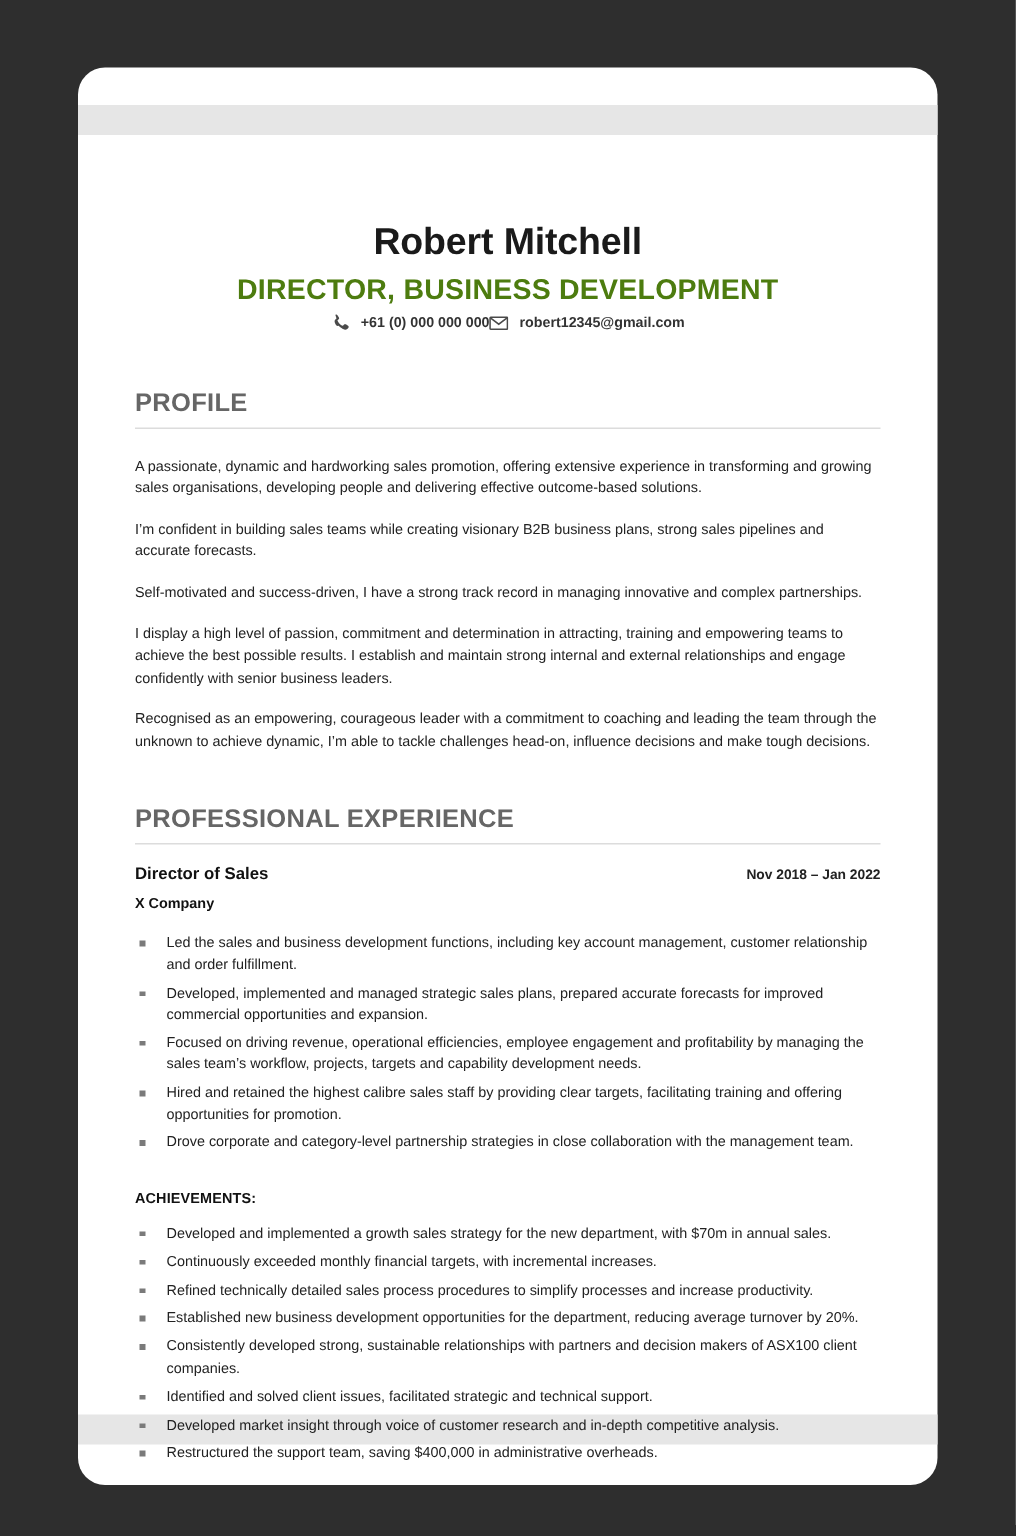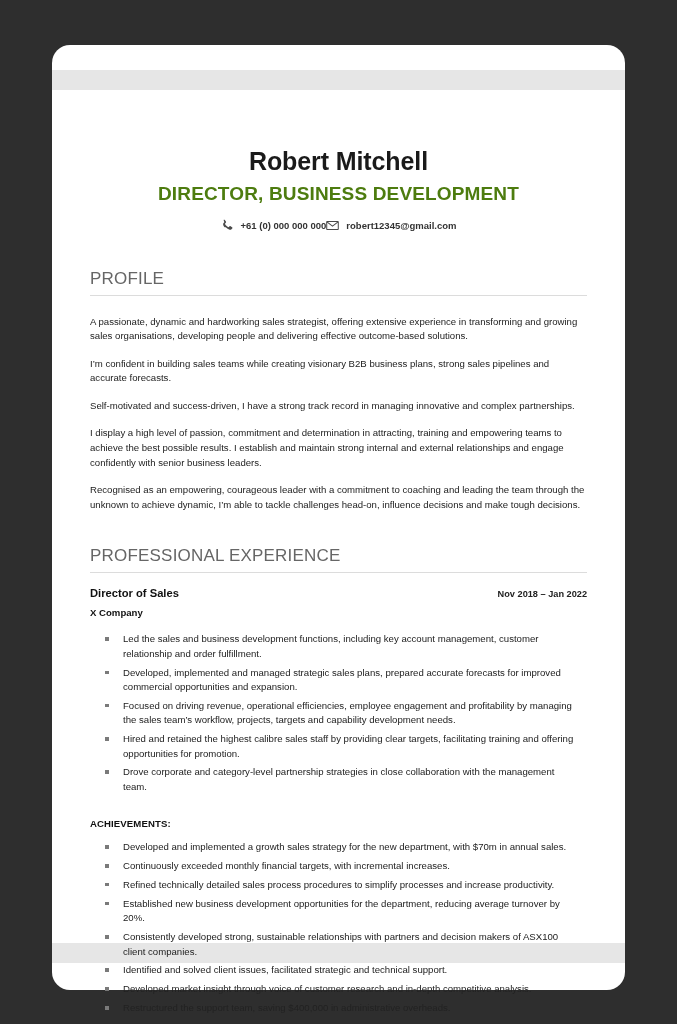--- a/index.html
+++ b/index.html
@@ -66,21 +66,21 @@
     font-size: 19px;
     font-weight: bold;
     color: #4d7c0f;
     letter-spacing: 0.15px;
     margin-top: 7px;
   }
   .contact-row {
     display: flex;
     justify-content: center;
     align-items: flex-end;
-    margin-top: 14px;
+    margin-top: 4px;
   }
   .contact-item {
     display: flex;
     align-items: center;
     gap: 7px;
     font-size: 9.5px;
     font-weight: bold;
     color: #333333;
     white-space: nowrap;
   }
@@ -92,21 +92,21 @@
     height: 13px;
     color: #4a4a4a;
     flex: 0 0 auto;
   }
   .contact-icon svg { display: block; }
 
   
   .section { margin-top: 0; }
   .section-title {
     font-size: 17px;
-    font-weight: normal;
+    font-weight: bold;
     color: #666666;
     letter-spacing: 0.2px;
     padding-bottom: 6px;
     border-bottom: 1px solid #dcdcdc;
   }
   .section-profile  { margin-top: 37px; }
   .section-exp      { margin-top: 34px; }
 
   
   .para {
@@ -139,21 +139,21 @@
   .job-company {
     font-size: 9.6px;
     font-weight: bold;
     color: #111111;
     margin-top: 8px;
   }
 
   
   .bullets {
     list-style: none;
-    margin: 12px;
+    margin: 0;
     padding: 0;
     margin-top: 14px;
   }
   .bullets li {
     position: relative;
     padding-left: 21px;
     font-size: 9.6px;
     line-height: 1.5;
     color: #222222;
     margin-bottom: 4.5px;
@@ -211,21 +211,21 @@
             </svg>
           </span>
           <span>robert12345@gmail.com</span>
         </div>
 
       </div>
 
       <div class="section section-profile">
         <div class="section-title">PROFILE</div>
 
-        <p class="para">A passionate, dynamic and hardworking sales strategist, offering extensive experience in transforming and growing sales organisations, developing people and delivering effective outcome-based solutions.</p>
+        <p class="para">A passionate, dynamic and hardworking sales promotion, offering extensive experience in transforming and growing sales organisations, developing people and delivering effective outcome-based solutions.</p>
         <p class="para">I’m confident in building sales teams while creating visionary B2B business plans, strong sales pipelines and accurate forecasts.</p>
         <p class="para">Self-motivated and success-driven, I have a strong track record in managing innovative and complex partnerships.</p>
         <p class="para">I display a high level of passion, commitment and determination in attracting, training and empowering teams to achieve the best possible results. I establish and maintain strong internal and external relationships and engage confidently with senior business leaders.</p>
         <p class="para">Recognised as an empowering, courageous leader with a commitment to coaching and leading the team through the unknown to achieve dynamic, I’m able to tackle challenges head-on, influence decisions and make tough decisions.</p>
       </div>
 
       <div class="section section-exp">
         <div class="section-title">PROFESSIONAL EXPERIENCE</div>
 
         <div class="job-head">

